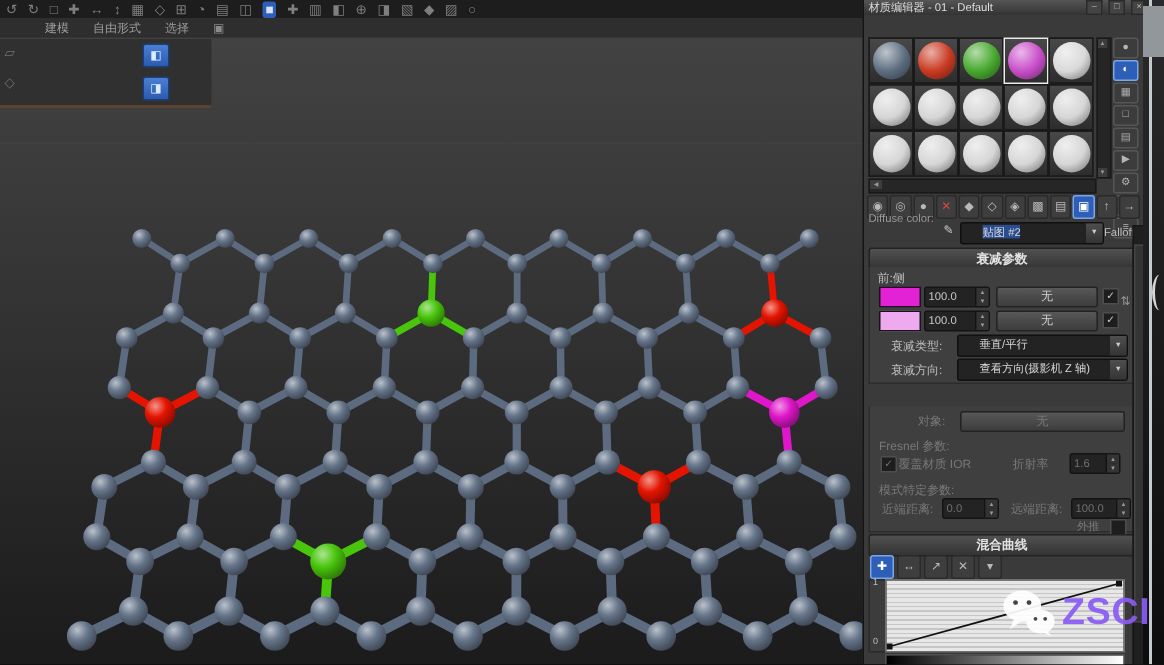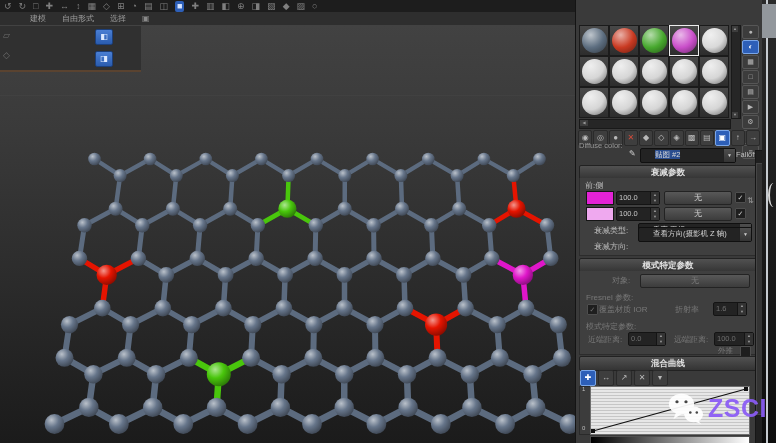--- a/index.html
+++ b/index.html
@@ -401,20 +401,26 @@
     </svg>
 
   <div class="abs" id="ribbon-panel">
     <span class="rp-glyph" style="left:3px;top:4px">▱</span>
     <span class="rp-glyph" style="left:3px;top:24px">◇</span>
     <div class="bbtn" style="left:95px;top:3px">◧</div>
     <div class="bbtn" style="left:95px;top:25px">◨</div>
   </div>
 
   <div class="abs" id="me">
+    <div class="abs me-title">
+      <span class="ttl">材质编辑器 - 01 - Default</span>
+      <span class="wbtn">–</span>
+      <span class="wbtn">□</span>
+      <span class="wbtn">×</span>
+    </div>
 
     <div class="abs" id="palette-grid">
         <div class="pcell">
           <div class="psph" style="background: radial-gradient(circle at 35% 28%, rgb(190, 197, 204), rgb(93, 110, 128) 52%, rgb(47, 55, 64));"></div>
         </div>
         <div class="pcell">
           <div class="psph" style="background: radial-gradient(circle at 35% 28%, rgb(233, 176, 167), rgb(201, 58, 34) 52%, rgb(101, 29, 17));"></div>
         </div>
         <div class="pcell">
           <div class="psph" style="background: radial-gradient(circle at 35% 28%, rgb(181, 220, 171), rgb(71, 168, 46) 52%, rgb(36, 84, 23));"></div>
@@ -522,27 +528,26 @@
           </span>
       </div>
       <div class="nbtn" style="left:84px;top:29px;width:66px">无</div>
       <div class="cb" style="left:155px;top:30px">✓</div>
       <span class="lb" style="left:14px;top:47px">衰减类型:</span>
       <div class="dd" style="left:58px;top:45px;width:112px">
         <span class="t">垂直/平行</span>
           <span class="a">▼</span>
       </div>
       <span class="lb" style="left:14px;top:63px">衰减方向:</span>
-      <div class="dd" style="left:58px;top:49px;width:112px">
+      <div class="dd" style="left:58px;top:61px;width:112px">
         <span class="t">查看方向(摄影机 Z 轴)</span>
           <span class="a">▼</span>
       </div>
     </div>
 
-    <div class="roll" style="top:258px">模式特定参数</div>
     <div class="panel" style="top:271px;height:83px">
       <span class="lb dis" style="left:32px;top:4px">对象:</span>
       <div class="nbtn dis" style="left:60px;top:3px;width:108px">无</div>
       <span class="lb dis" style="left:6px;top:21px">Fresnel 参数:</span>
       <div class="cb dis" style="left:7px;top:33px">✓</div>
       <span class="lb dis" style="left:19px;top:33px">覆盖材质 IOR</span>
       <span class="lb dis" style="left:95px;top:33px">折射率</span>
       <div class="spin dis" style="left:133px;top:31px;width:32px">
         <span class="val">1.6</span>
           <span class="ar">

